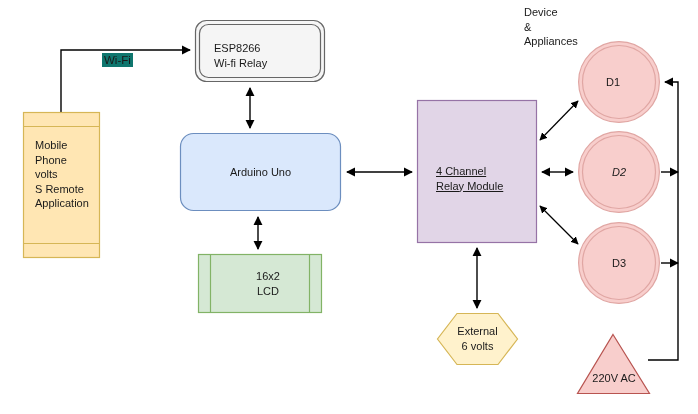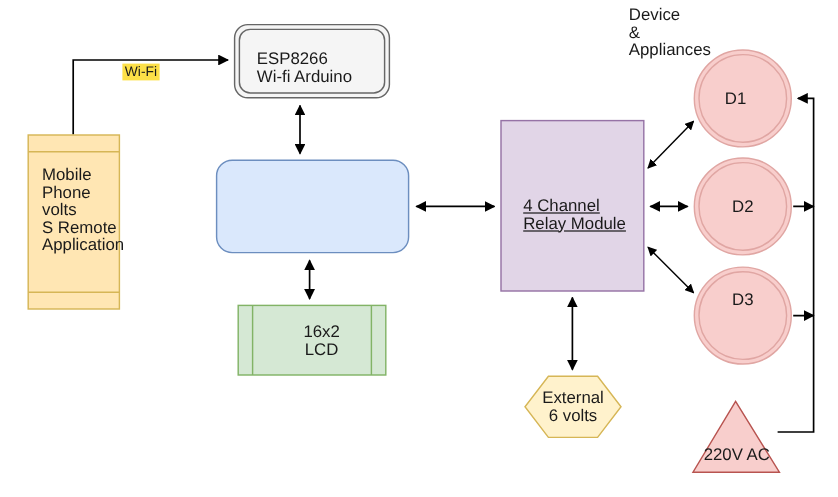--- a/index.html
+++ b/index.html
@@ -7,36 +7,36 @@
     position:relative;
     width:698px;height:414px;
     background:#ffffff;
     overflow:hidden;
     font-family:"Liberation Sans", sans-serif;
   }
   #svg-layer{position:absolute;left:0;top:0;width:698px;height:414px;}
   .node-label{
     position:absolute;
     font-family:"Liberation Sans", sans-serif;
-    font-size:14px;
+    font-size:11px;
     color:#1a1a1a;
     line-height:14.5px;
     white-space:pre-line;
     text-align:center;
     pointer-events:none;
   }
   .node-label.left{text-align:left;}
   .edge-label{
     position:absolute;
     font-family:"Liberation Sans", sans-serif;
     font-size:11.5px;
     color:#1a1a1a;
     line-height:14px;
     white-space:pre-line;
-    background:#fde047;
+    background:#0f766e;
     padding:0 2px;
   }
   .hit{position:absolute;}
 </style>
 </head>
 <body>
 
 <div id="stage">
 
   <svg id="svg-layer" viewBox="0 0 698 414">
@@ -123,34 +123,35 @@
     </g>
   </svg>
 
   <div class="node-label left" style="left:35px;top:138px;width:70px;">Mobile
 Phone
 volts
 S Remote
 Application</div>
 
   <div class="node-label left" style="left:214px;top:41px;width:110px;">ESP8266
-Wi-fi Arduino</div>
+Wi-fi Relay</div>
 
+  <div class="node-label" style="left:180px;top:165px;width:161px;">Arduino Uno</div>
 
   <div class="node-label" style="left:198px;top:269px;width:140px;">16x2
 LCD</div>
 
   <div class="node-label left" style="left:436px;top:164px;width:110px;text-decoration:underline;">4 Channel
 Relay Module</div>
 
   <div class="node-label" style="left:579px;top:75px;width:68px;">D1</div>
 
-  <div class="node-label" style="left:579px;top:165px;width:80px;">D2</div>
+  <div class="node-label" style="left:579px;top:165px;width:80px;font-style:italic;">D2</div>
 
-  <div class="node-label" style="left:579px;top:242px;width:80px;">D3</div>
+  <div class="node-label" style="left:579px;top:256px;width:80px;">D3</div>
 
   <div class="node-label" style="left:437px;top:324px;width:81px;">External
 6 volts</div>
 
   <div class="node-label" style="left:578px;top:371px;width:72px;text-align:center;">220V AC</div>
 
   <div class="node-label left" style="left:524px;top:5px;width:90px;">Device
 &amp;
 Appliances</div>
 

